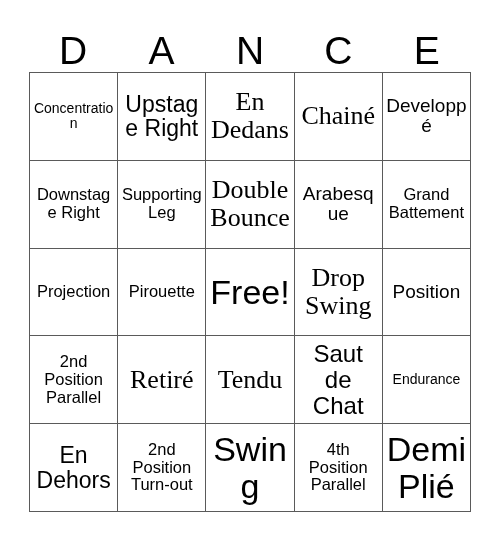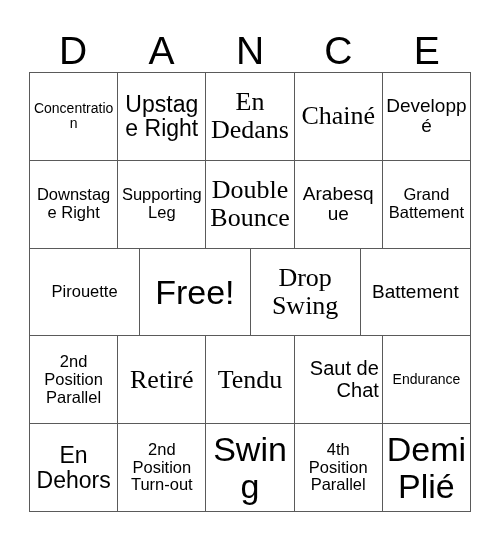--- a/index.html
+++ b/index.html
@@ -82,21 +82,21 @@
     width: 100%;
     line-height: 1.08;
     word-wrap: break-word;
     color: #000000;
   }
 
   
   .fs-xs   { font-size: 14px; }
   .fs-sm   { font-size: 19px; }
   .fs-md   { font-size: 16.5px; }
-  .fs-lg   { font-size: 20px; text-align: right; }
+  .fs-lg   { font-size: 24px; }
   .fs-xl   { font-size: 23px; }
   .fs-xxl  { font-size: 26px; font-family: Liberation Serif, serif; }
   .fs-free { font-size: 34px; }
 </style>
 </head>
 <body>
 
 <div id="bingo-card">
 
   <div id="header-row">
@@ -140,30 +140,33 @@
       <div class="cell">
           <span class="cell-text fs-sm">Arabesque</span>
         </div>
       <div class="cell">
           <span class="cell-text fs-md">Grand Battement</span>
         </div>
     </div>
 
     <div class="grid-row">
       <div class="cell">
+          <span class="cell-text fs-md">Projection</span>
+        </div>
+      <div class="cell">
           <span class="cell-text fs-md">Pirouette</span>
         </div>
       <div class="cell">
           <span class="cell-text fs-free">Free!</span>
         </div>
       <div class="cell">
           <span class="cell-text fs-xxl">Drop Swing</span>
         </div>
       <div class="cell">
-          <span class="cell-text fs-sm">Battement</span>
+          <span class="cell-text fs-sm">Position</span>
         </div>
     </div>
 
     <div class="grid-row">
       <div class="cell">
           <span class="cell-text fs-md">2nd Position Parallel</span>
         </div>
       <div class="cell">
           <span class="cell-text fs-xxl">Retiré</span>
         </div>

